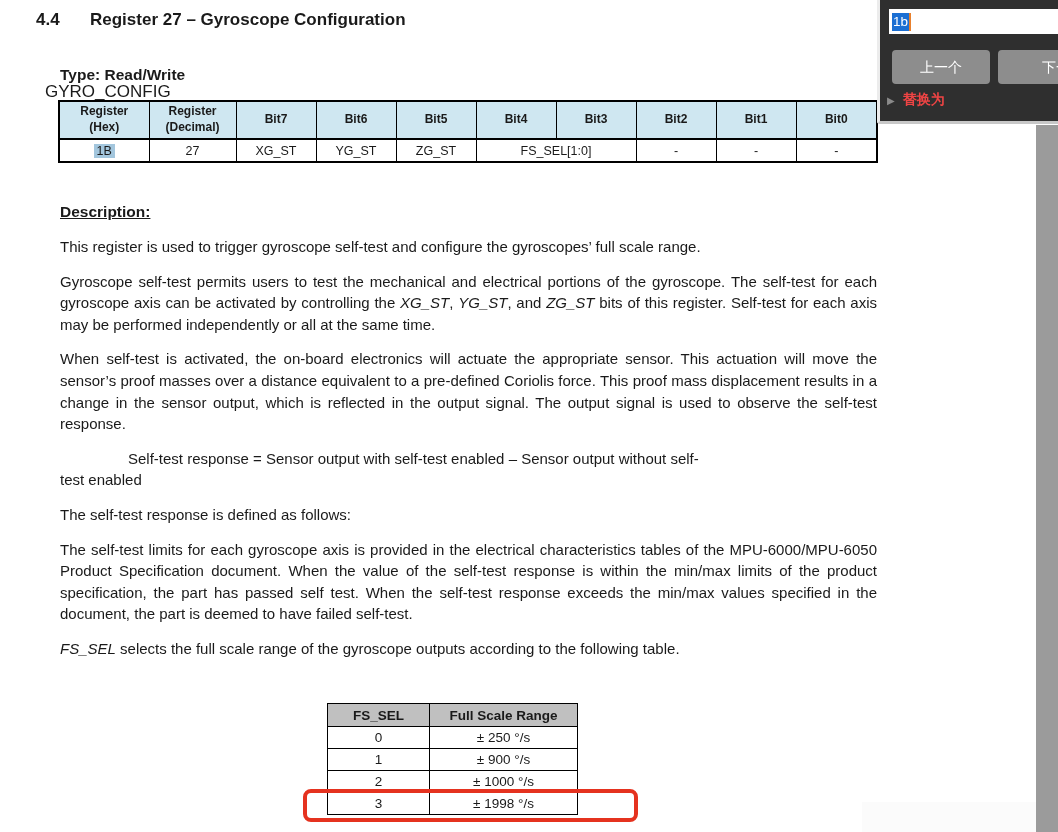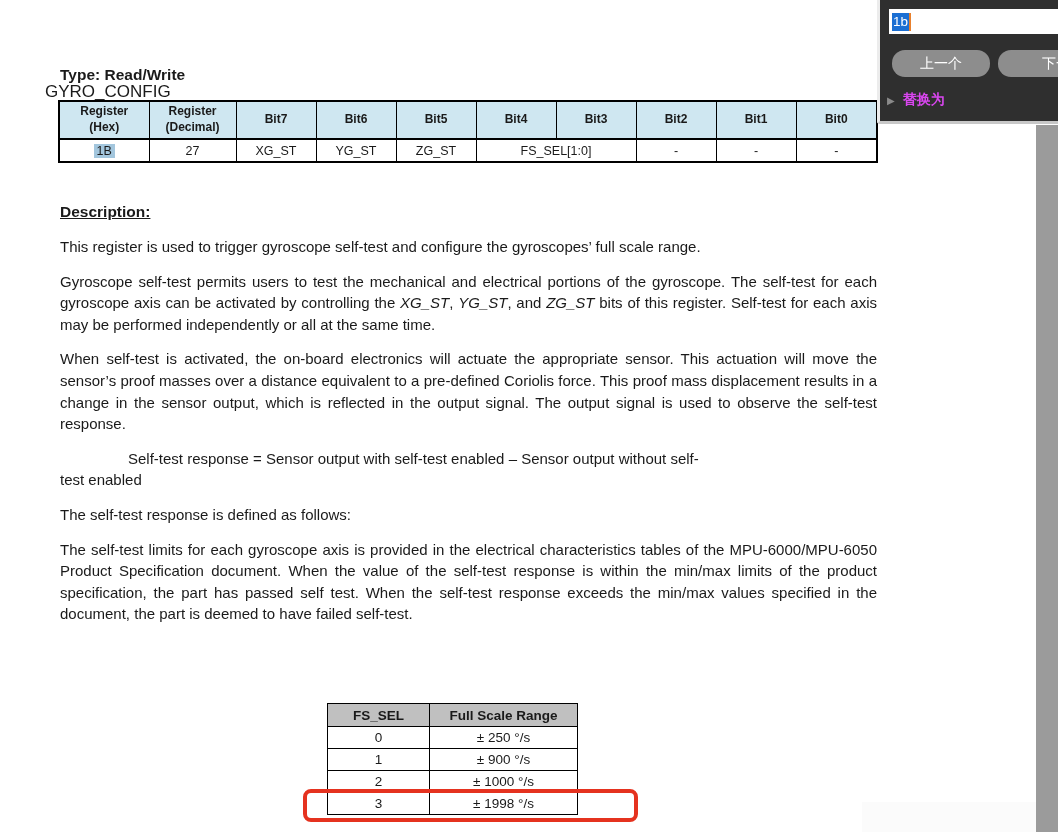--- a/index.html
+++ b/index.html
@@ -59,41 +59,44 @@
     border-left:3px solid #ececec; border-bottom:3px solid #c8c8c8;
     border-radius:0 0 0 3px;
   }
   .find-input {
     position:absolute; left:9px; top:9px; width:200px; height:25px;
     background:#ffffff; display:flex; align-items:center; padding-left:3px; box-sizing:border-box;
   }
   .sel { background:#1b6fd3; color:#ffffff; font-size:13.5px; line-height:18px; padding:0 1px; }
   .caret { width:2px; height:18px; background:#e8802d; display:inline-block; }
   .dlg-btn {
-    position:absolute; top:50px; height:27px; background:#8d8d8d; color:#ffffff;
-    font-size:14px; line-height:27px; text-align:center; border:none; border-radius:13px;
+    position:absolute; top:50px; height:34px; background:#8d8d8d; color:#ffffff;
+    font-size:14px; line-height:27px; text-align:center; border:none; border-radius:4px;
     font-family:"Liberation Sans", sans-serif; padding:0; overflow:hidden; white-space:nowrap;
   }
   .btn-prev { left:12px; width:98px; }
   .btn-next { left:118px; width:130px; }
   .replace-row { position:absolute; left:7px; top:91px; display:flex; align-items:center; gap:8px; }
   .tri { color:#8a8a8a; font-size:10px; }
-  .replace-label { color:#d946ef; font-size:14px; font-weight:bold; }
+  .replace-label { color:#ef4444; font-size:14px; font-weight:bold; }
 
   
   .scrollbar { position:absolute; left:1036px; top:125px; width:22px; height:707px; background:#9b9b9b; }
 
   
   .faint { position:absolute; left:862px; top:802px; width:174px; height:30px; background:#fbfbfb; }
 </style>
 </head>
 <body>
 
 <div class="page">
 
+  <div class="h-line1">
+    <span class="sec">4.4</span><span>Register 27 – Gyroscope Configuration</span>
+  </div>
   <div class="h-line2">GYRO_CONFIG</div>
   <div class="type-line">Type: Read/Write</div>
 
   <table class="regtable">
     <colgroup>
       <col style="width:90px">
         <col style="width:87px">
       <col style="width:80px">
         <col style="width:80px">
         <col style="width:80px">
@@ -135,20 +138,21 @@
   <div class="desc">
     <div class="desc-title">Description:</div>
     <div>
         <p class="para"><span>This register is used to trigger gyroscope self-test and configure the gyroscopes’ full scale range.</span></p>
         <p class="para"><span>Gyroscope self-test permits users to test the mechanical and electrical portions of the gyroscope. The self-test for each gyroscope axis can be activated by controlling the </span><span class="it">XG_ST</span><span>, </span><span class="it">YG_ST</span><span>, and </span><span class="it">ZG_ST</span><span> bits of this register. Self-test for each axis may be performed independently or all at the same time.</span></p>
         <p class="para"><span>When self-test is activated, the on-board electronics will actuate the appropriate sensor. This actuation will move the sensor’s proof masses over a distance equivalent to a pre-defined Coriolis force. This proof mass displacement results in a change in the sensor output, which is reflected in the output signal. The output signal is used to observe the self-test response.</span></p>
         <p class="para formula"><span>Self-test response = Sensor output with self-test enabled – Sensor output without self-
 test enabled</span></p>
         <p class="para"><span>The self-test response is defined as follows:</span></p>
         <p class="para"><span>The self-test limits for each gyroscope axis is provided in the electrical characteristics tables of the MPU-6000/MPU-6050 Product Specification document. When the value of the self-test response is within the min/max limits of the product specification, the part has passed self test. When the self-test response exceeds the min/max values specified in the document, the part is deemed to have failed self-test.</span></p>
+        <p class="para"><span class="it">FS_SEL</span><span> selects the full scale range of the gyroscope outputs according to the following table.</span></p>
       </div>
   </div>
 
   <table class="fstable">
     <colgroup>
         <col style="width:102px">
         <col style="width:148px">
       </colgroup>
     <tbody>
         <tr>

